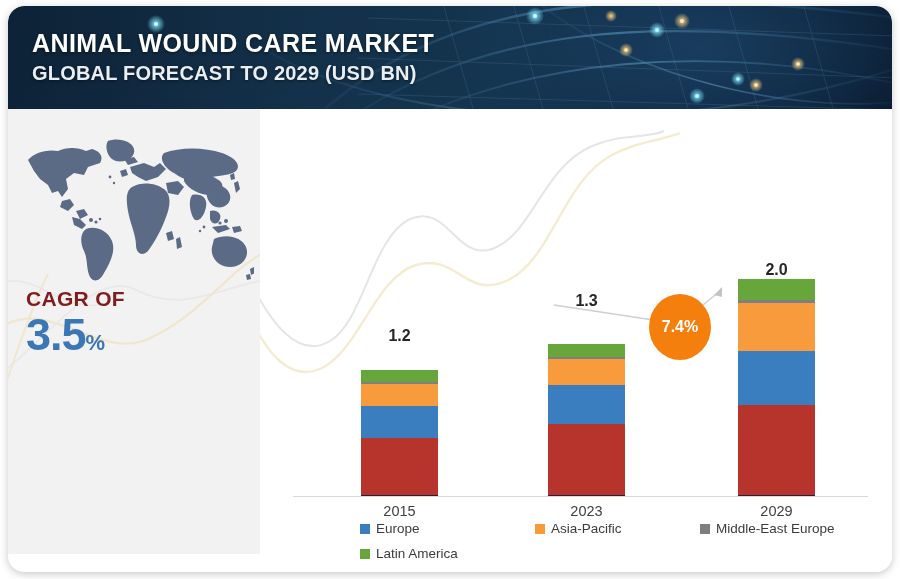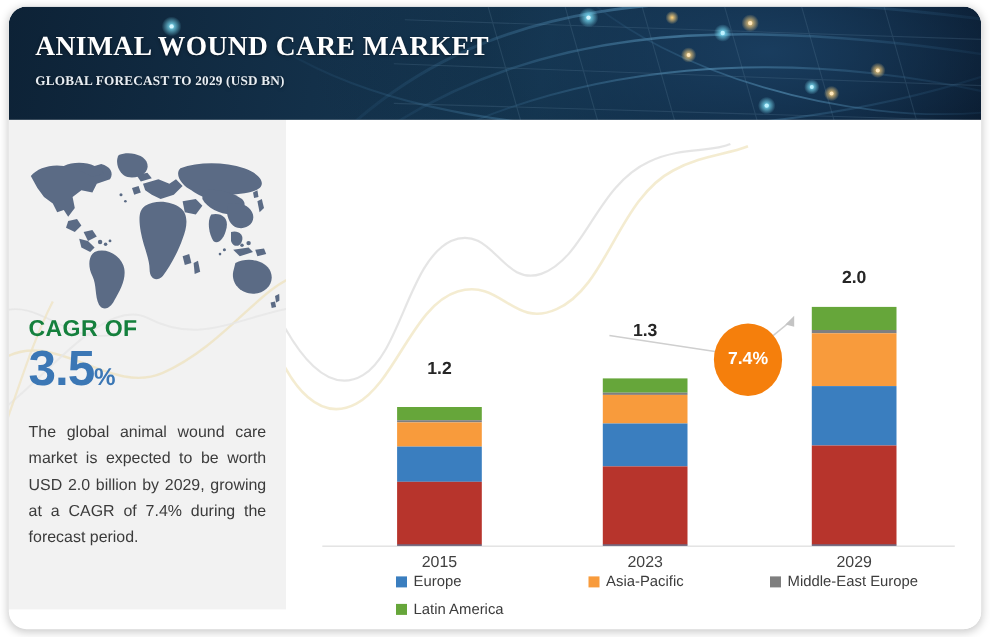--- a/index.html
+++ b/index.html
@@ -35,33 +35,32 @@
       linear-gradient(100deg, #0d2236 0%, #133049 32%, #163a55 55%, #0d2740 80%, #09192c 100%);
     border-radius: 16px 16px 0 0;
     overflow: hidden;
   }
   .header-svg { position: absolute; left: 0; top: 0; }
   .header-text {
     position: absolute;
     left: 24px;
     top: 22px;
     z-index: 5;
-    font-family: Liberation Serif, serif;
   }
   .header-title {
     color: #ffffff;
     font-size: 25px;
     font-weight: bold;
     letter-spacing: 0.4px;
     line-height: 30px;
     text-shadow: 0 1px 3px rgba(0,0,0,0.5);
   }
   .header-sub {
     color: #e9eef3;
-    font-size: 12px;
+    font-size: 20px;
     font-weight: bold;
     letter-spacing: 0.2px;
     line-height: 24px;
     margin-top: 3px;
     text-shadow: 0 1px 3px rgba(0,0,0,0.5);
   }
 
   
   .sidebar {
     position: absolute;
@@ -75,21 +74,21 @@
   .map-wrap { position: absolute; left: 6px; top: 18px; }
   .side-curves { position: absolute; left: 0; top: 0; }
 
   .cagr-block {
     position: absolute;
     left: 18px;
     top: 178px;
     z-index: 4;
   }
   .cagr-label {
-    color: #15803d;
+    color: #7f1d1d;
     font-size: 21px;
     font-weight: bold;
     letter-spacing: 0.3px;
     line-height: 24px;
   }
   .cagr-value {
     color: #3b77b5;
     font-size: 45px;
     font-weight: bold;
     line-height: 48px;
@@ -336,21 +335,20 @@
             <circle cx="100" cy="56" r="1.2"></circle>
         </g>
       </svg>
     </div>
 
     <div class="cagr-block">
       <div class="cagr-label">CAGR OF</div>
       <div class="cagr-value"><span>3.5</span><span class="cagr-pct">%</span></div>
     </div>
 
-    <div class="side-paragraph">The global animal wound care market is expected to be worth USD 2.0 billion by 2029, growing at a CAGR of 7.4% during the forecast period.</div>
   </div>
 
   <div class="chart-area">
 
     <svg class="bg-curves" width="632" height="463" viewBox="0 0 632 463">
       <path d="M-20 150 C10 220 40 250 70 232 C104 212 112 128 150 110 C188 94 196 152 232 140 C272 126 282 60 330 38 C360 24 386 30 404 22" fill="none" stroke="#e4e4e4" stroke-width="2" opacity="0.95"></path>
       <path d="M-20 180 C4 252 34 274 64 258 C100 238 116 168 156 156 C196 144 206 190 246 172 C292 152 302 72 352 46 C378 32 400 32 420 24" fill="none" stroke="#f3ebcf" stroke-width="2.4" opacity="0.95"></path>
     </svg>
 
     <div class="plot">
@@ -377,21 +375,21 @@
       <div class="bar-group" style="left:288px;">
         <div class="seg seg-la" style="height:13px;"></div>
         <div class="seg seg-mea" style="height:2px;"></div>
         <div class="seg seg-ap" style="height:26px;"></div>
         <div class="seg seg-eu" style="height:39px;"></div>
         <div class="seg seg-na" style="height:71px;"></div>
         <div class="seg seg-gcc" style="height:1px;"></div>
       </div>
       <div class="x-label" style="left:288px;">2023</div>
 
-      <div class="bar-value" style="left:478px; top:135px;">2.0</div>
+      <div class="bar-value" style="left:478px; top:152px;">2.0</div>
       <div class="bar-group" style="left:478px;">
         <div class="seg seg-la" style="height:21px;"></div>
         <div class="seg seg-mea" style="height:3px;"></div>
         <div class="seg seg-ap" style="height:48px;"></div>
         <div class="seg seg-eu" style="height:54px;"></div>
         <div class="seg seg-na" style="height:90px;"></div>
         <div class="seg seg-gcc" style="height:1px;"></div>
       </div>
       <div class="x-label" style="left:478px;">2029</div>
 

